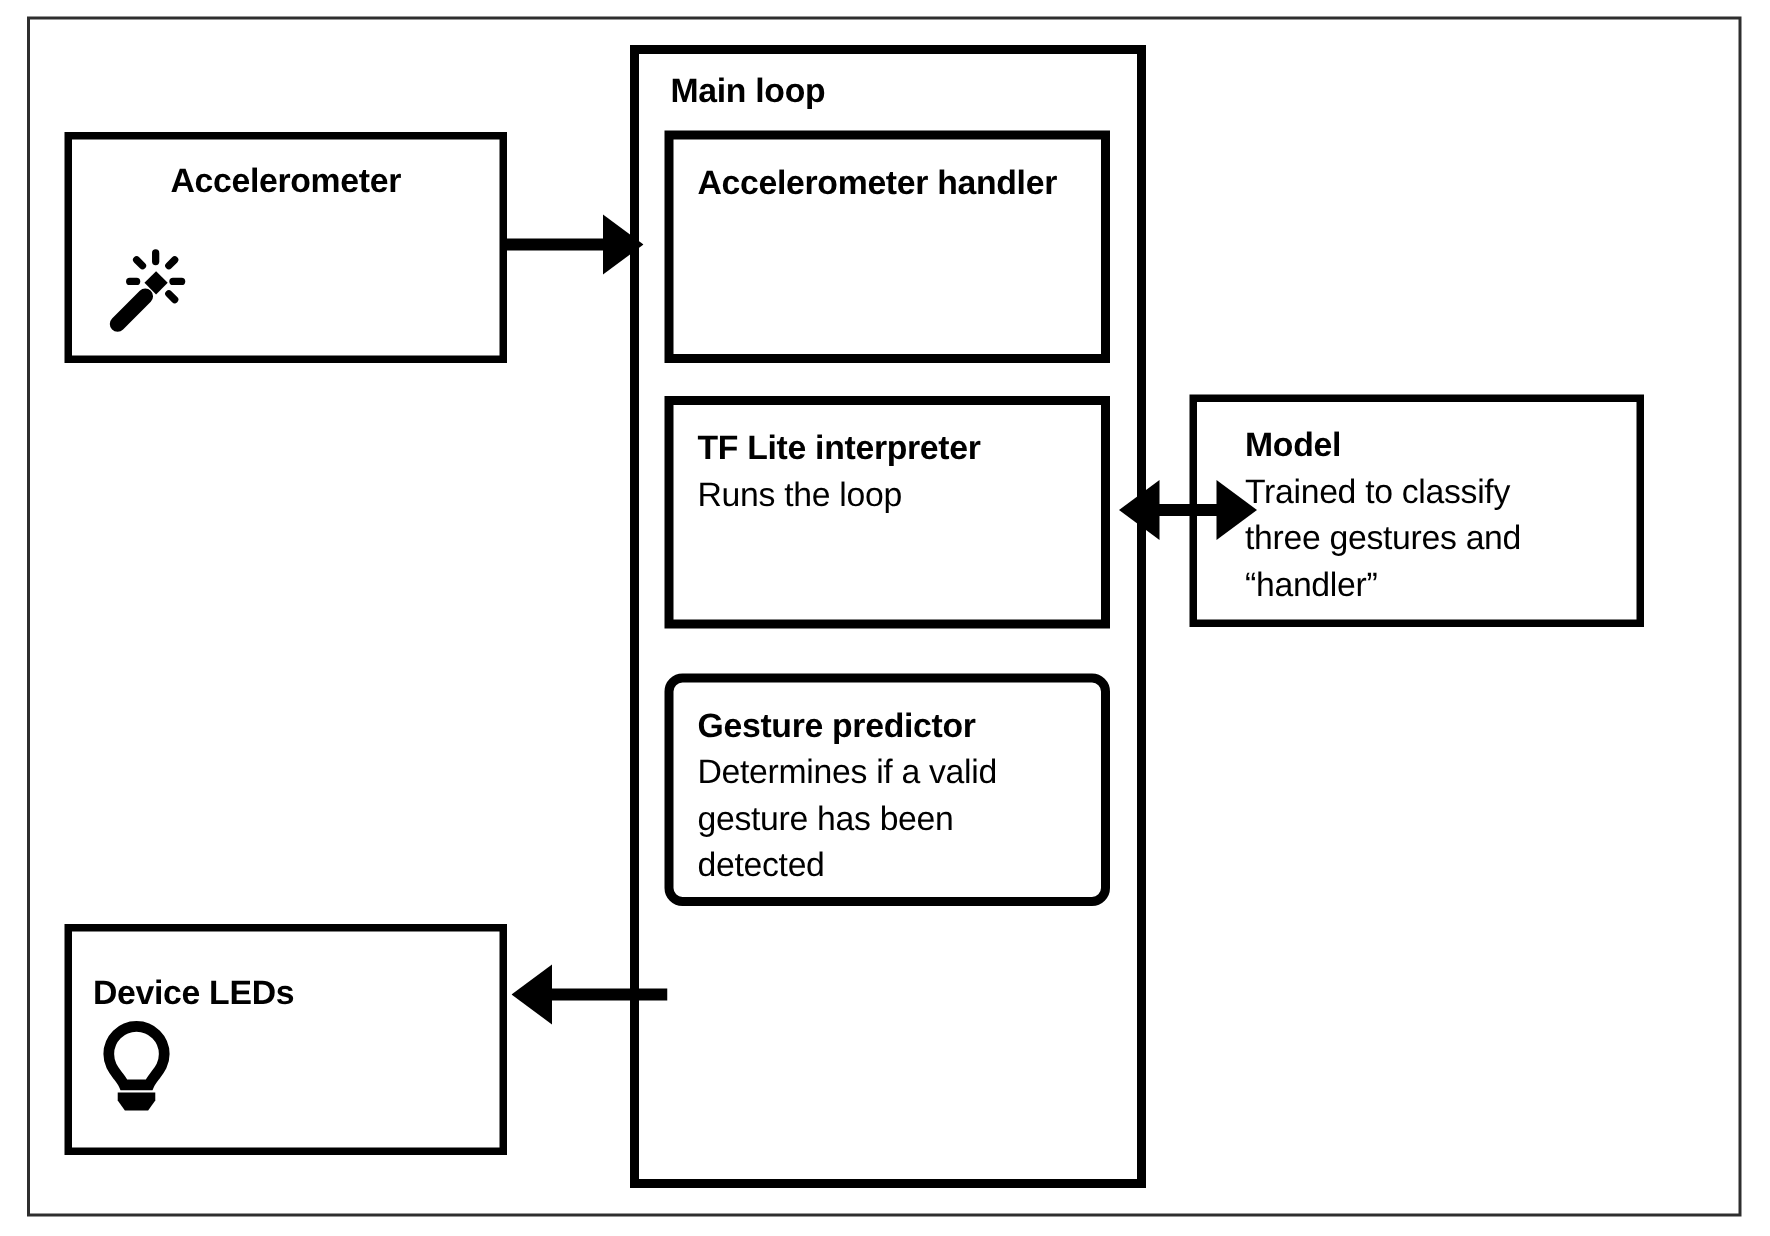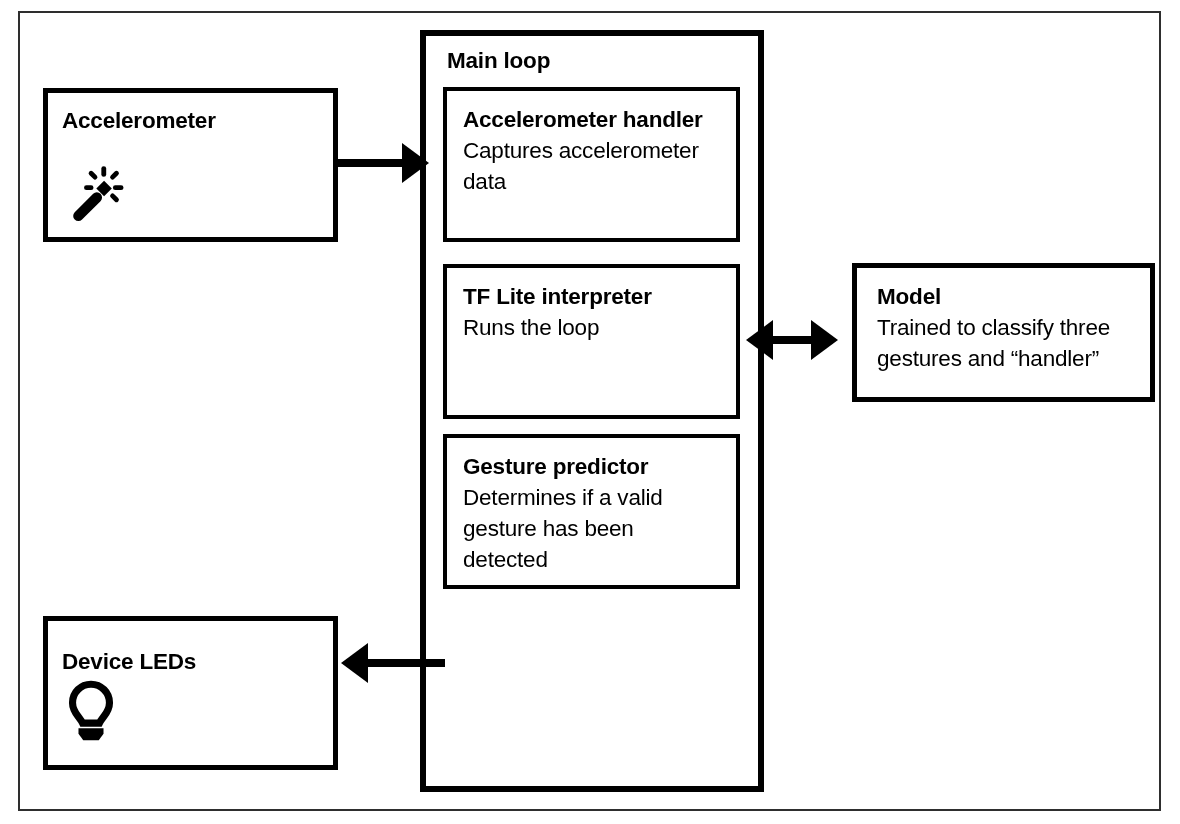--- a/index.html
+++ b/index.html
@@ -44,20 +44,21 @@
     font-size: 22.5px;
     line-height: 31px;
     letter-spacing: -0.2px;
   }
   .accel {
     left: 43px;
     top: 88px;
     width: 295px;
     height: 154px;
     padding: 13px 14px;
+    text-align: center;
   }
   .leds {
     left: 43px;
     top: 616px;
     width: 295px;
     height: 154px;
     padding: 26px 14px;
   }
   .corner-icon {
     position: absolute;
@@ -80,35 +81,35 @@
     font-weight: bold;
     font-size: 22.5px;
     line-height: 30px;
     letter-spacing: -0.2px;
   }
   .inner-box {
     position: absolute;
     left: 17px;
     width: 297px;
     height: 155px;
-    border: 4px solid #000000;
+    border: 6px solid #000000;
     background: #ffffff;
     box-sizing: border-box;
     padding: 14px 16px;
   }
   .inner-1 { top: 51px; }
   .inner-2 { top: 228px; }
-  .inner-3 { top: 398px; }
+  .inner-3 { top: 413px; border-radius: 12px; }
   .inner-4 { top: 577px; }
   .model {
-    left: 852px;
+    left: 793px;
     top: 263px;
     width: 303px;
-    height: 139px;
-    padding: 14px 20px;
+    height: 155px;
+    padding: 14px 32px;
   }
   .arrow {
     position: absolute;
     z-index: 5;
   }
   .arrow-right   { left: 336px; top: 141px; }
   .arrow-double  { left: 746px; top: 318px; }
   .arrow-left    { left: 341px; top: 641px; }
 </style>
 </head>
@@ -132,21 +133,20 @@
         <line x1="16" y1="20.5" x2="20" y2="20.5"></line>
       </g>
     </svg>
   </div>
 
   <div class="box mainloop">
     <div class="mainloop-title">Main loop</div>
 
     <div class="inner-box inner-1">
       <div class="box-title">Accelerometer handler</div>
-      <div class="box-desc">Captures accelerometer data</div>
     </div>
 
     <div class="inner-box inner-2">
       <div class="box-title">TF Lite interpreter</div>
       <div class="box-desc">Runs the loop</div>
     </div>
 
     <div class="inner-box inner-3">
       <div class="box-title">Gesture predictor</div>
       <div class="box-desc">Determines if a valid gesture has been detected</div>

